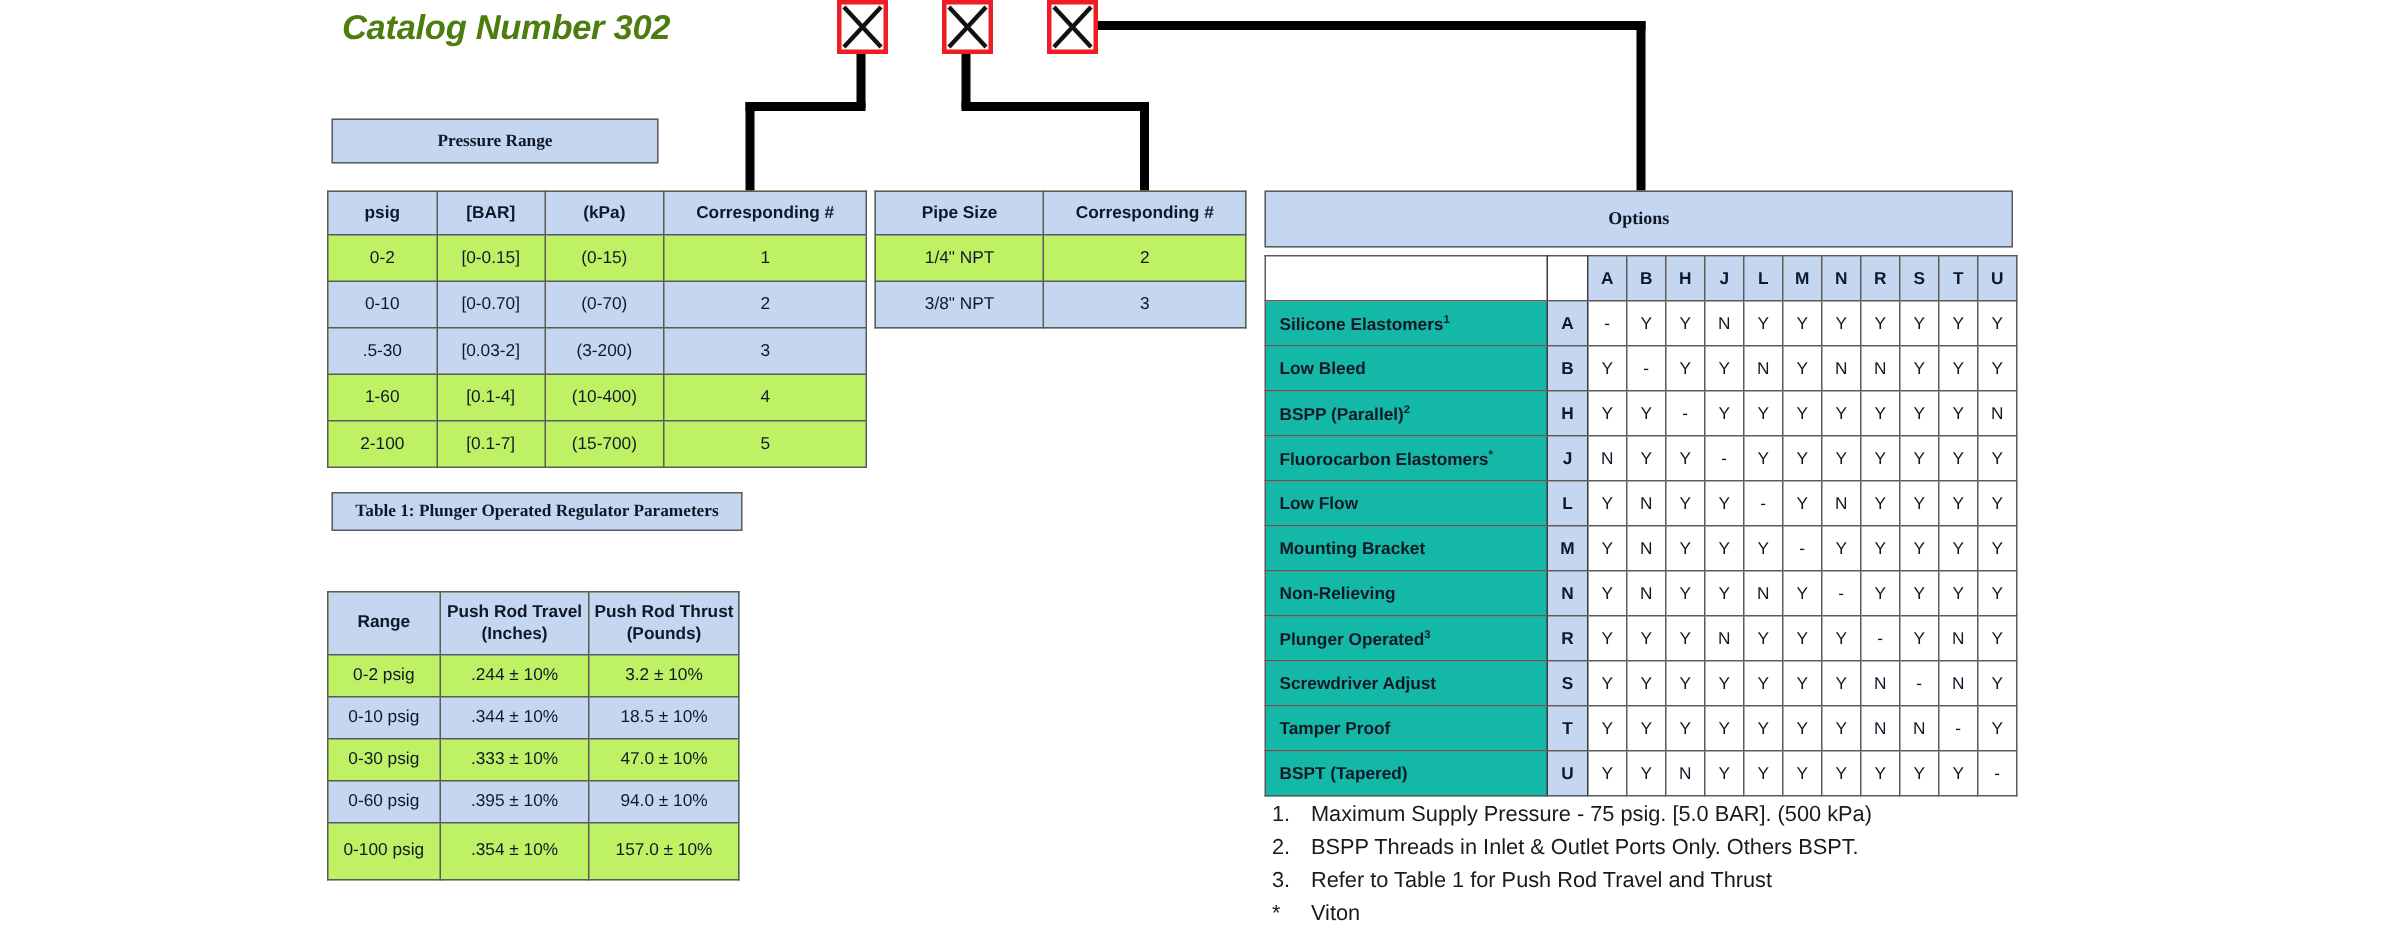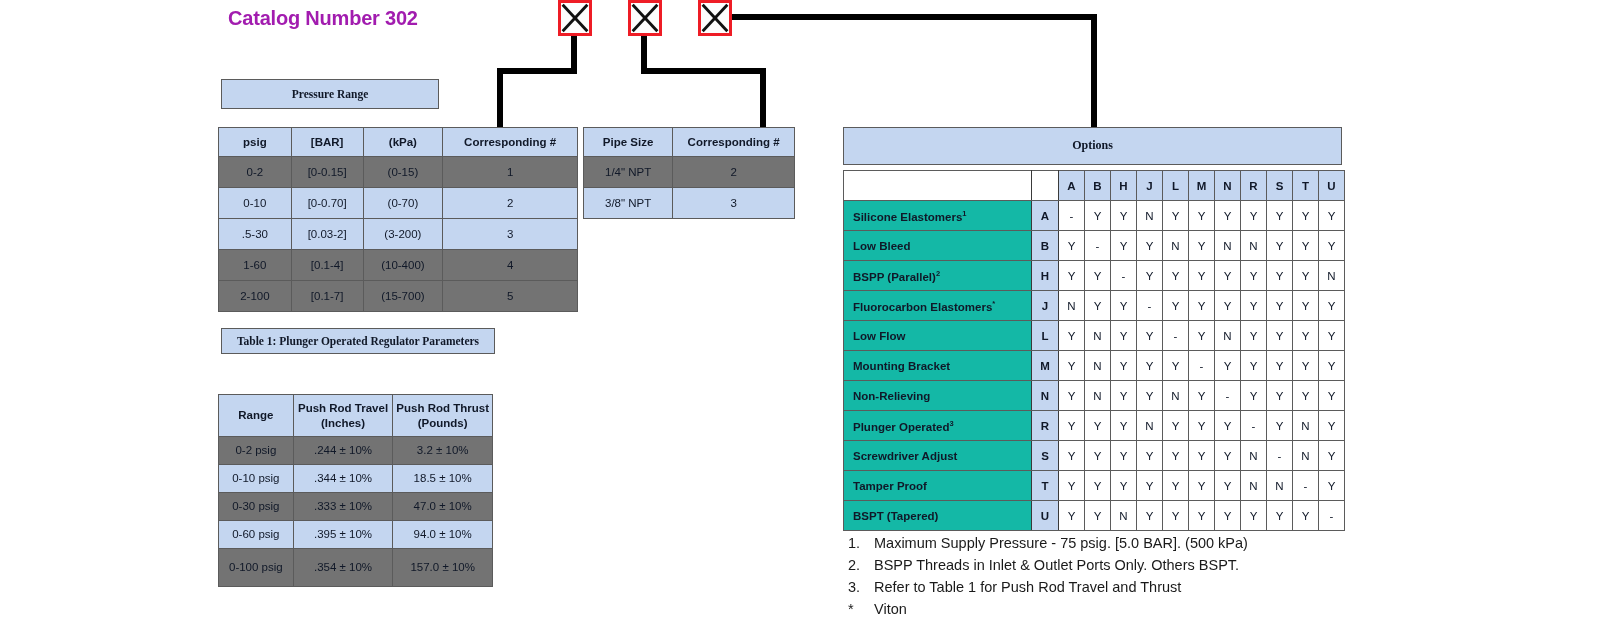--- a/index.html
+++ b/index.html
@@ -15,24 +15,25 @@
     background: #ffffff;
     overflow: hidden;
   }
 
   
   #catalog-title {
     position: absolute;
     left: 228px; top: 0px;
     width: 300px; height: 36px;
     display: flex; align-items: center;
-    font-size: 20px; font-weight: bold;
-    color: #a21caf;
+    font-size: 23px; font-weight: bold;
+    color: #4d7c0f;
     letter-spacing: -0.2px;
     white-space: nowrap;
+    font-style: italic;
   }
 
   
   .xbox {
     position: absolute;
     width: 34px; height: 36px;
     border: 3px solid #ee1c25;
     background: #fdfdfd;
     top: 0px;
   }
@@ -57,21 +58,21 @@
     padding: 2px 4px;
     font-family: Liberation Serif, serif;
   }
 
   
   table.dt {
     position: absolute;
     border-collapse: collapse;
     font-size: 11.5px;
     color: #101828;
-    background: #737373;
+    background: #bef264;
   }
   table.dt th, table.dt td {
     border: 1.2px solid #5b5b5b;
     text-align: center;
     vertical-align: middle;
     padding: 0 3px;
     line-height: 1.25;
   }
   table.dt th {
     background: #c4d6f0;
@@ -84,21 +85,21 @@
   
   #tbl-pressure { left: 218px; top: 127px; width: 360px; }
   #tbl-pressure th { height: 29px; }
   #tbl-pressure td { height: 31px; }
   #tbl-pressure .c0 { width: 73px; }
   #tbl-pressure .c1 { width: 72px; }
   #tbl-pressure .c2 { width: 80px; }
   #tbl-pressure .c3 { width: 135px; }
 
   
-  #tbl-pipe { left: 583px; top: 127px; width: 212px; }
+  #tbl-pipe { left: 583px; top: 127px; width: 248px; }
   #tbl-pipe th { height: 29px; }
   #tbl-pipe td { height: 31px; }
   #tbl-pipe .p0 { width: 113px; }
   #tbl-pipe .p1 { width: 135px; }
 
   
   #tbl-plunger { left: 218px; top: 394px; width: 275px; }
   #tbl-plunger th { height: 42px; }
   #tbl-plunger td { height: 28px; }
   #tbl-plunger .g0 { width: 75px; }

